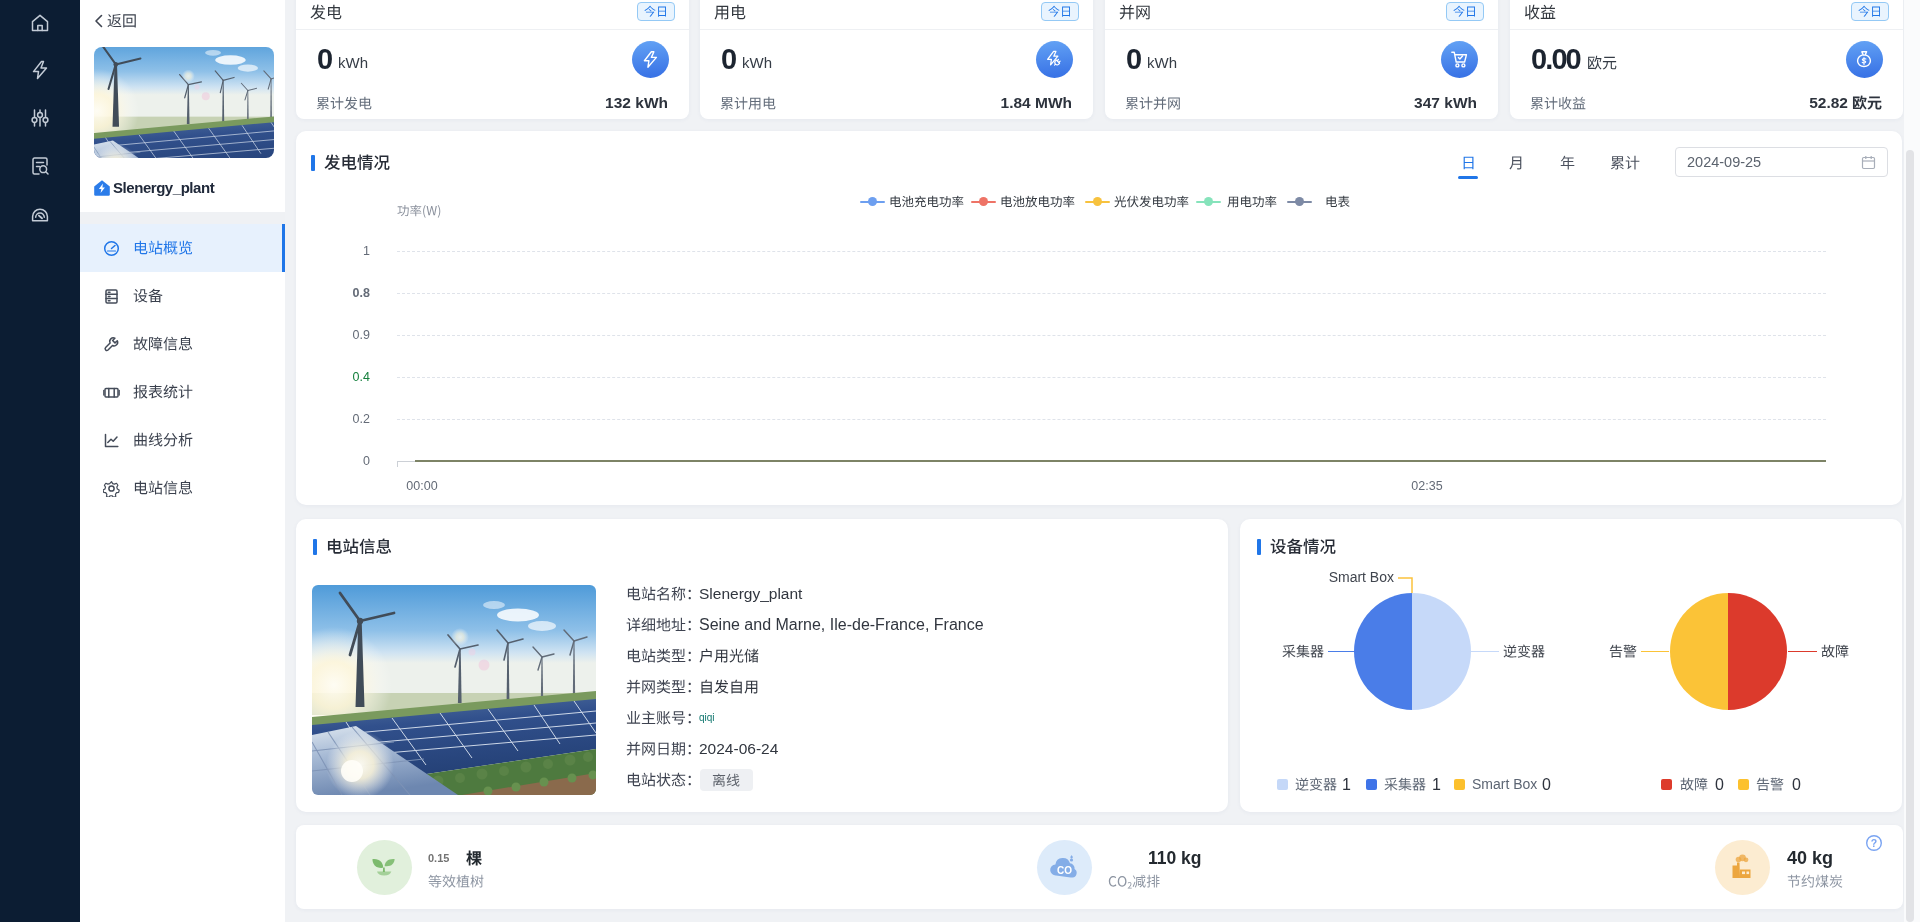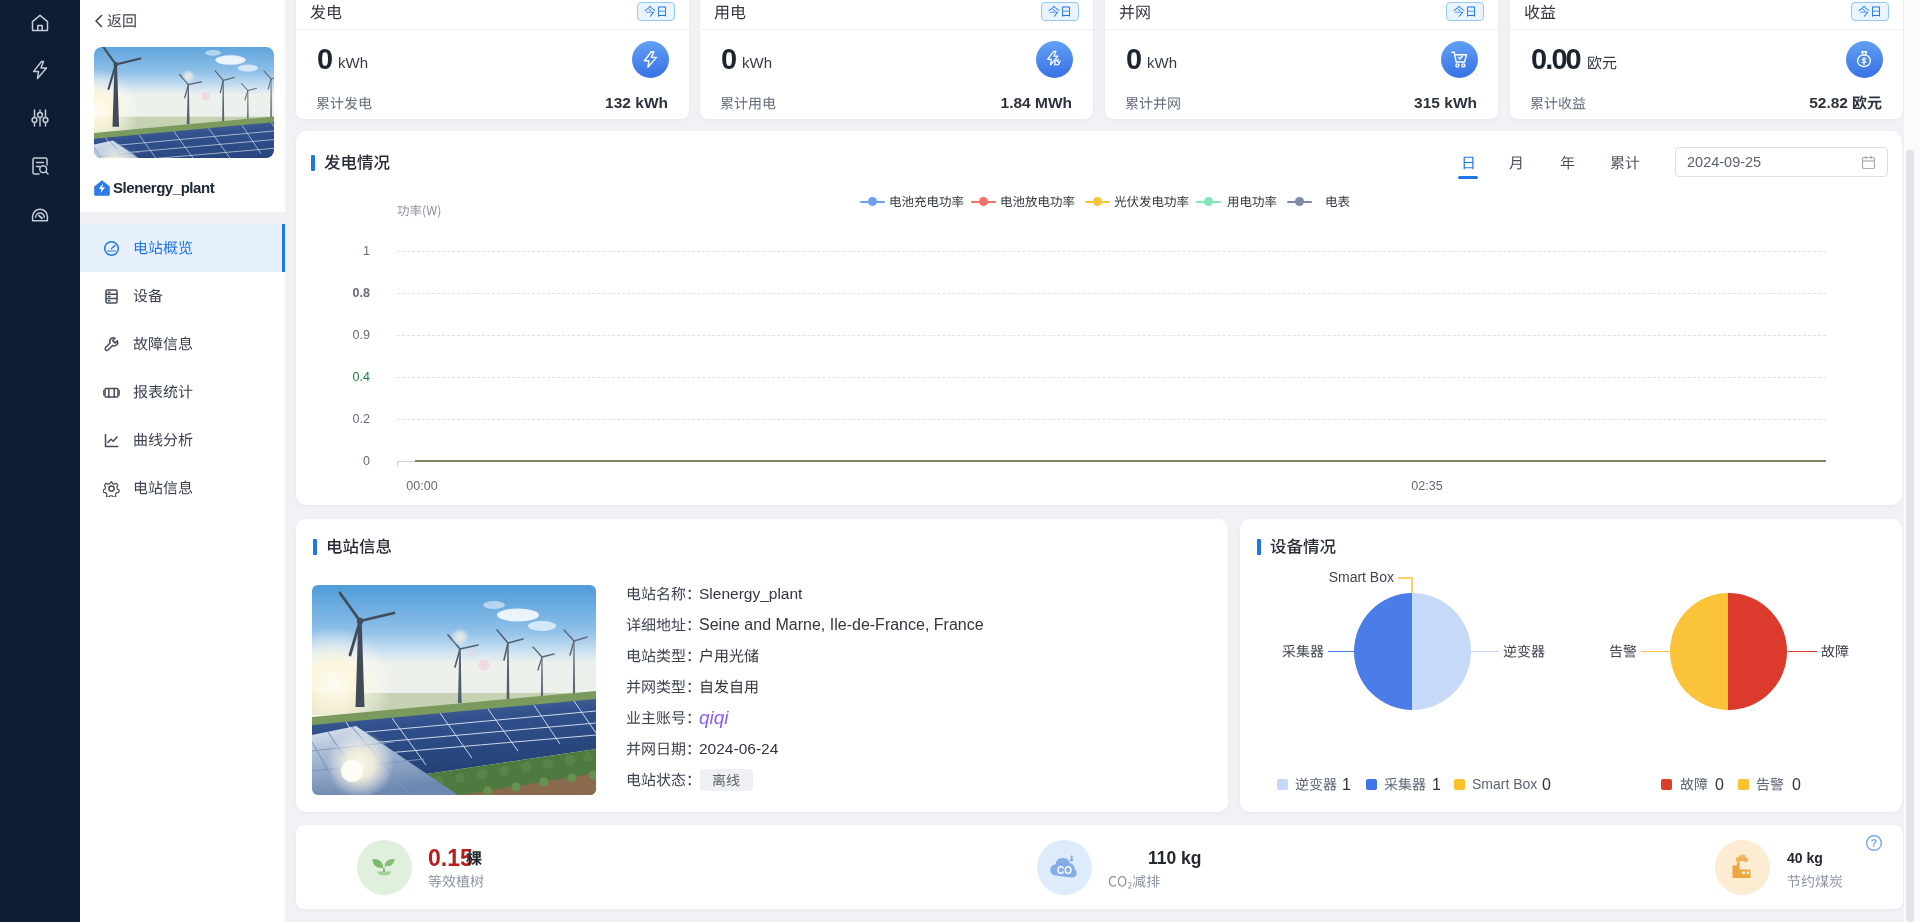--- a/index.html
+++ b/index.html
@@ -468,21 +468,21 @@
     </g>
   </svg>
 <svg class="ct " style="left:1125.0px;top:96.5px" width="56.0" height="14.6">
     <g fill="#616b79" transform="translate(0,11.48) scale(0.01400,-0.01400)">
       <use href="#g7d2f" x="0"></use>
       <use href="#g8ba1" x="1000"></use>
       <use href="#g5e76" x="2000"></use>
       <use href="#g7f51" x="3000"></use>
     </g>
   </svg>
-<div class="lat" style="right:443px;top:91.375px;font-size:15.5px;color:#2d333d;font-weight:700;line-height:23.25px;">315 kWh</div>
+<div class="lat" style="right:443px;top:91.375px;font-size:15.5px;color:#2d333d;font-weight:700;line-height:23.25px;">347 kWh</div>
 <div class="card" style="left:1510px;top:-10px;width:393px;height:129px;border-radius:8px"></div>
 <svg class="ct " style="left:1524.0px;top:4.6px" width="32.0" height="16.6">
     <g fill="#33383f" transform="translate(0,13.12) scale(0.01600,-0.01600)">
       <use href="#g6536" x="0"></use>
       <use href="#g76ca" x="1000"></use>
     </g>
   </svg>
 <div class="abs cyc" style="left:1851px;top:2px;width:38px;height:19px;background:#e9f4fe;border:1px solid #94c9f5;border-radius:4px"></div>
 <svg class="ct " style="left:1858.0px;top:5.9px" width="24.0" height="12.5">
     <g fill="#2076e8" transform="translate(0,9.84) scale(0.01200,-0.01200)">
@@ -695,21 +695,21 @@
   </svg>
 <svg class="ct " style="left:626.0px;top:711.0px" width="75.0" height="15.6">
     <g fill="#3e4350" transform="translate(0,12.30) scale(0.01500,-0.01500)">
       <use href="#g4e1a" x="0"></use>
       <use href="#g4e3b" x="1000"></use>
       <use href="#g8d26" x="2000"></use>
       <use href="#g53f7" x="3000"></use>
       <use href="#gff1a" x="4000"></use>
     </g>
   </svg>
-<div class="lat" style="left:699px;top:706.375px;font-size:19px;color:#8b5cf6;font-weight:400;line-height:23.25px;font-style:italic;">qiqi</div>
+<div class="lat" style="left:699px;top:706.375px;font-size:10px;color:#0f766e;font-weight:400;line-height:23.25px;">qiqi</div>
 <svg class="ct " style="left:626.0px;top:742.0px" width="75.0" height="15.6">
     <g fill="#3e4350" transform="translate(0,12.30) scale(0.01500,-0.01500)">
       <use href="#g5e76" x="0"></use>
       <use href="#g7f51" x="1000"></use>
       <use href="#g65e5" x="2000"></use>
       <use href="#g671f" x="3000"></use>
       <use href="#gff1a" x="4000"></use>
     </g>
   </svg>
 <div class="lat" style="left:699px;top:737.375px;font-size:15.5px;color:#31363f;font-weight:400;line-height:23.25px;">2024-06-24</div>
@@ -831,21 +831,21 @@
 <div class="card" style="left:296px;top:825px;width:1607px;height:84px;border-radius:8px"></div>
 <div class="abs" style="left:356.5px;top:839.5px;width:55px;height:55px;border-radius:50%;background:#e1f0dc"></div>
 <svg class="abs" style="left:370px;top:853px" width="28" height="28" viewBox="0 0 28 28">
     <g fill="#7cba6d">
 <path d="M13.2 14.8 C5.8 15.6 2.6 11.4 2.4 6.2 C9.4 5.4 13 9.2 13.2 14.8 Z"></path>
 <path d="M14.6 13.2 C14.9 8.4 18.3 5.6 24.6 6.1 C24.3 11.3 20.8 14 14.6 13.2 Z" opacity="0.9"></path>
 <path d="M13.1 14.6 h1.6 l0.2 4.4 h-2 Z"></path>
 <path d="M7 18.6 a7.3 5 0 0 0 14.3 0 Z" opacity="0.6"></path>
     </g>
   </svg>
-<div class="lat" style="left:428px;top:844.875px;font-size:23px;color:#b91c1c;font-weight:700;line-height:26.25px;">0.15</div>
+<div class="lat" style="left:428px;top:844.875px;font-size:11px;color:#737373;font-weight:700;line-height:26.25px;">0.15</div>
 <svg class="ct " style="left:466.0px;top:850.6px" width="16.0" height="16.6">
     <g fill="#23292f" transform="translate(0,13.12) scale(0.01600,-0.01600)">
       <use href="#g68f5b" x="0"></use>
     </g>
   </svg>
 <svg class="ct " style="left:428.0px;top:874.5px" width="56.0" height="14.6">
     <g fill="#8d95a2" transform="translate(0,11.48) scale(0.01400,-0.01400)">
       <use href="#g7b49" x="0"></use>
       <use href="#g6548" x="1000"></use>
       <use href="#g690d" x="2000"></use>
@@ -876,21 +876,21 @@
     <g fill="#eca63f">
 <path d="M4.5 12.5 h4.5 V9.5 h2.5 L12 25 H4.5 Z"></path>
 <path d="M12 16.5 h10.5 V25 H11.5 Z"></path>
 <rect x="14" y="18.5" width="3" height="2.6" fill="#fcecd1"></rect>
       <rect x="18.5" y="18.5" width="2.6" height="2.6" fill="#fcecd1"></rect>
 <circle cx="10.5" cy="6.5" r="2.8" opacity="0.75"></circle>
       <circle cx="14.5" cy="4.8" r="3.4" opacity="0.75"></circle>
       <circle cx="18" cy="6.8" r="2.4" opacity="0.75"></circle>
 </g>
   </svg>
-<div class="lat" style="left:1787px;top:844.875px;font-size:14px;color:#23292f;font-weight:700;line-height:26.25px;">40 kg</div>
+<div class="lat" style="left:1787px;top:844.875px;font-size:18px;color:#23292f;font-weight:700;line-height:26.25px;">40 kg</div>
 <svg class="ct " style="left:1787.0px;top:874.5px" width="56.0" height="14.6">
     <g fill="#8d95a2" transform="translate(0,11.48) scale(0.01400,-0.01400)">
       <use href="#g8282" x="0"></use>
       <use href="#g7ea6" x="1000"></use>
       <use href="#g7164" x="2000"></use>
       <use href="#g70ad" x="3000"></use>
     </g>
   </svg>
 <svg class="abs" style="left:1865px;top:834px" width="18" height="18" viewBox="0 0 18 18">
     <circle cx="9" cy="9" r="7.3" fill="none" stroke="#7aa4f2" stroke-width="1.4"></circle>

